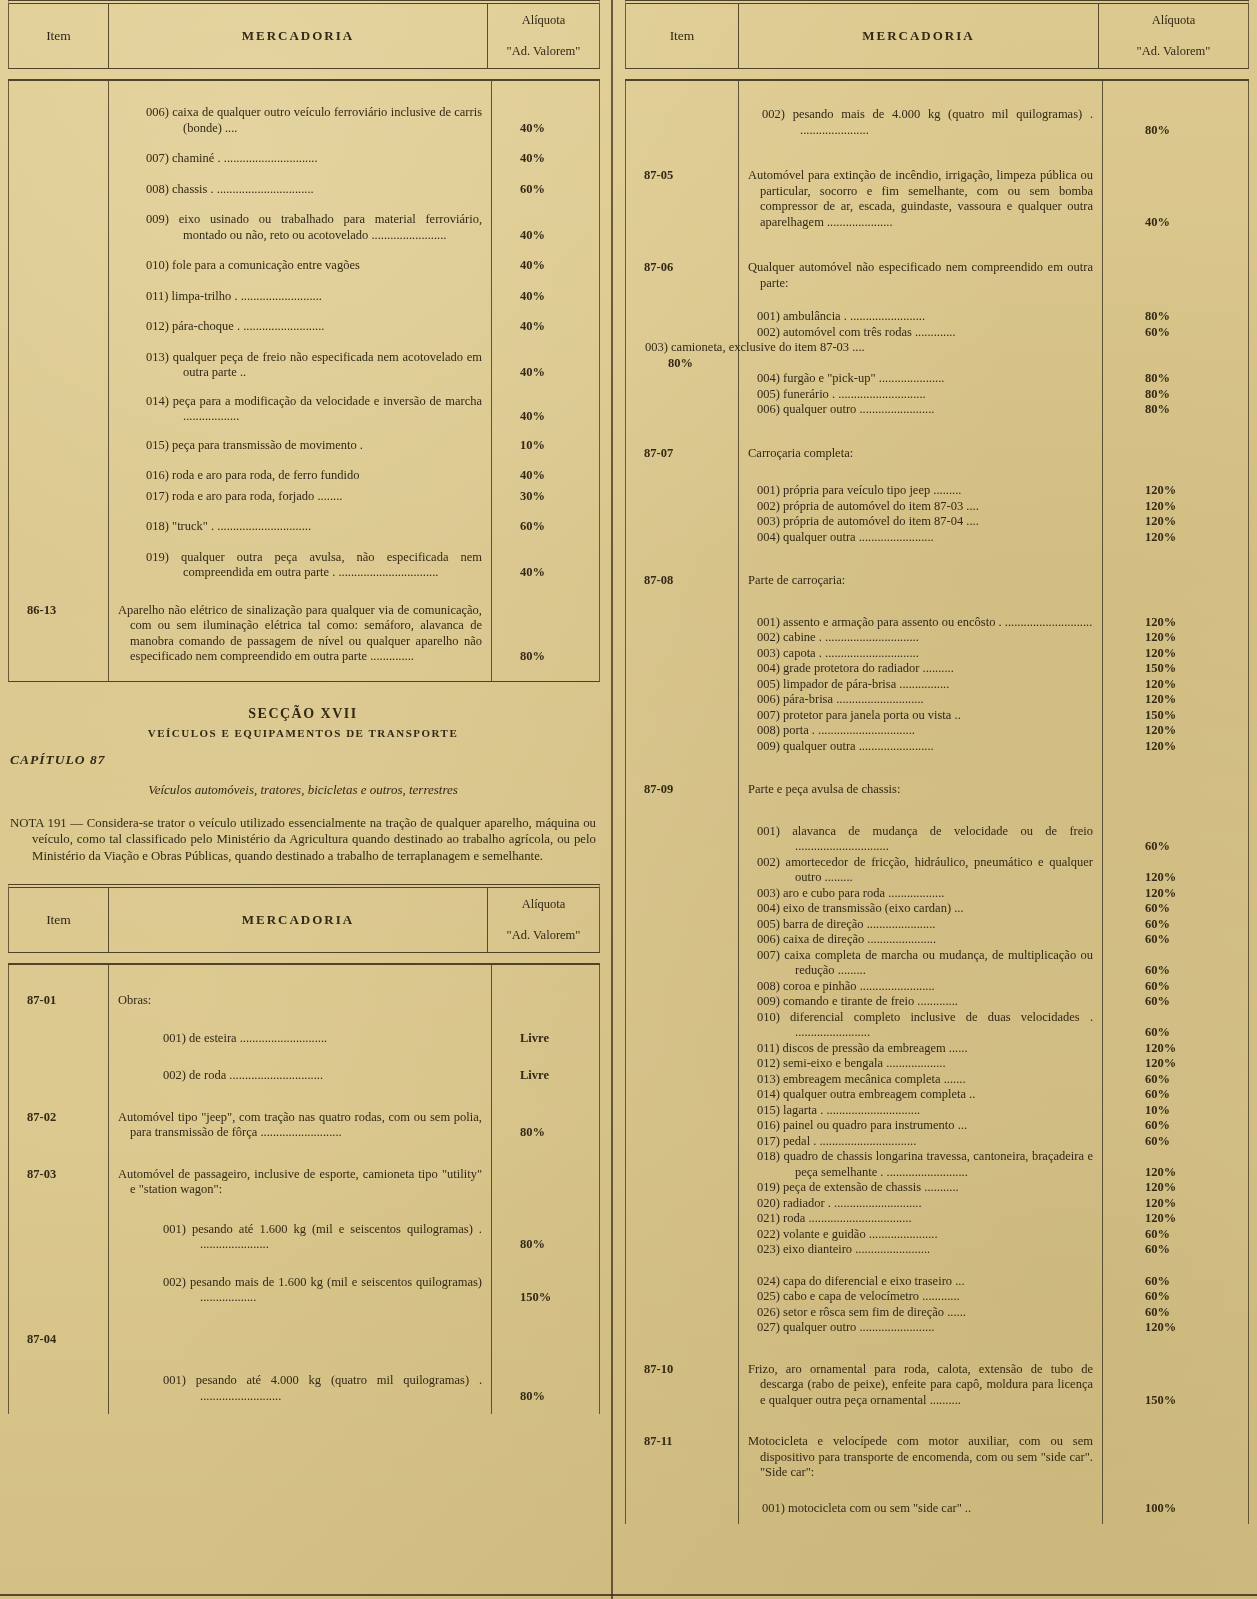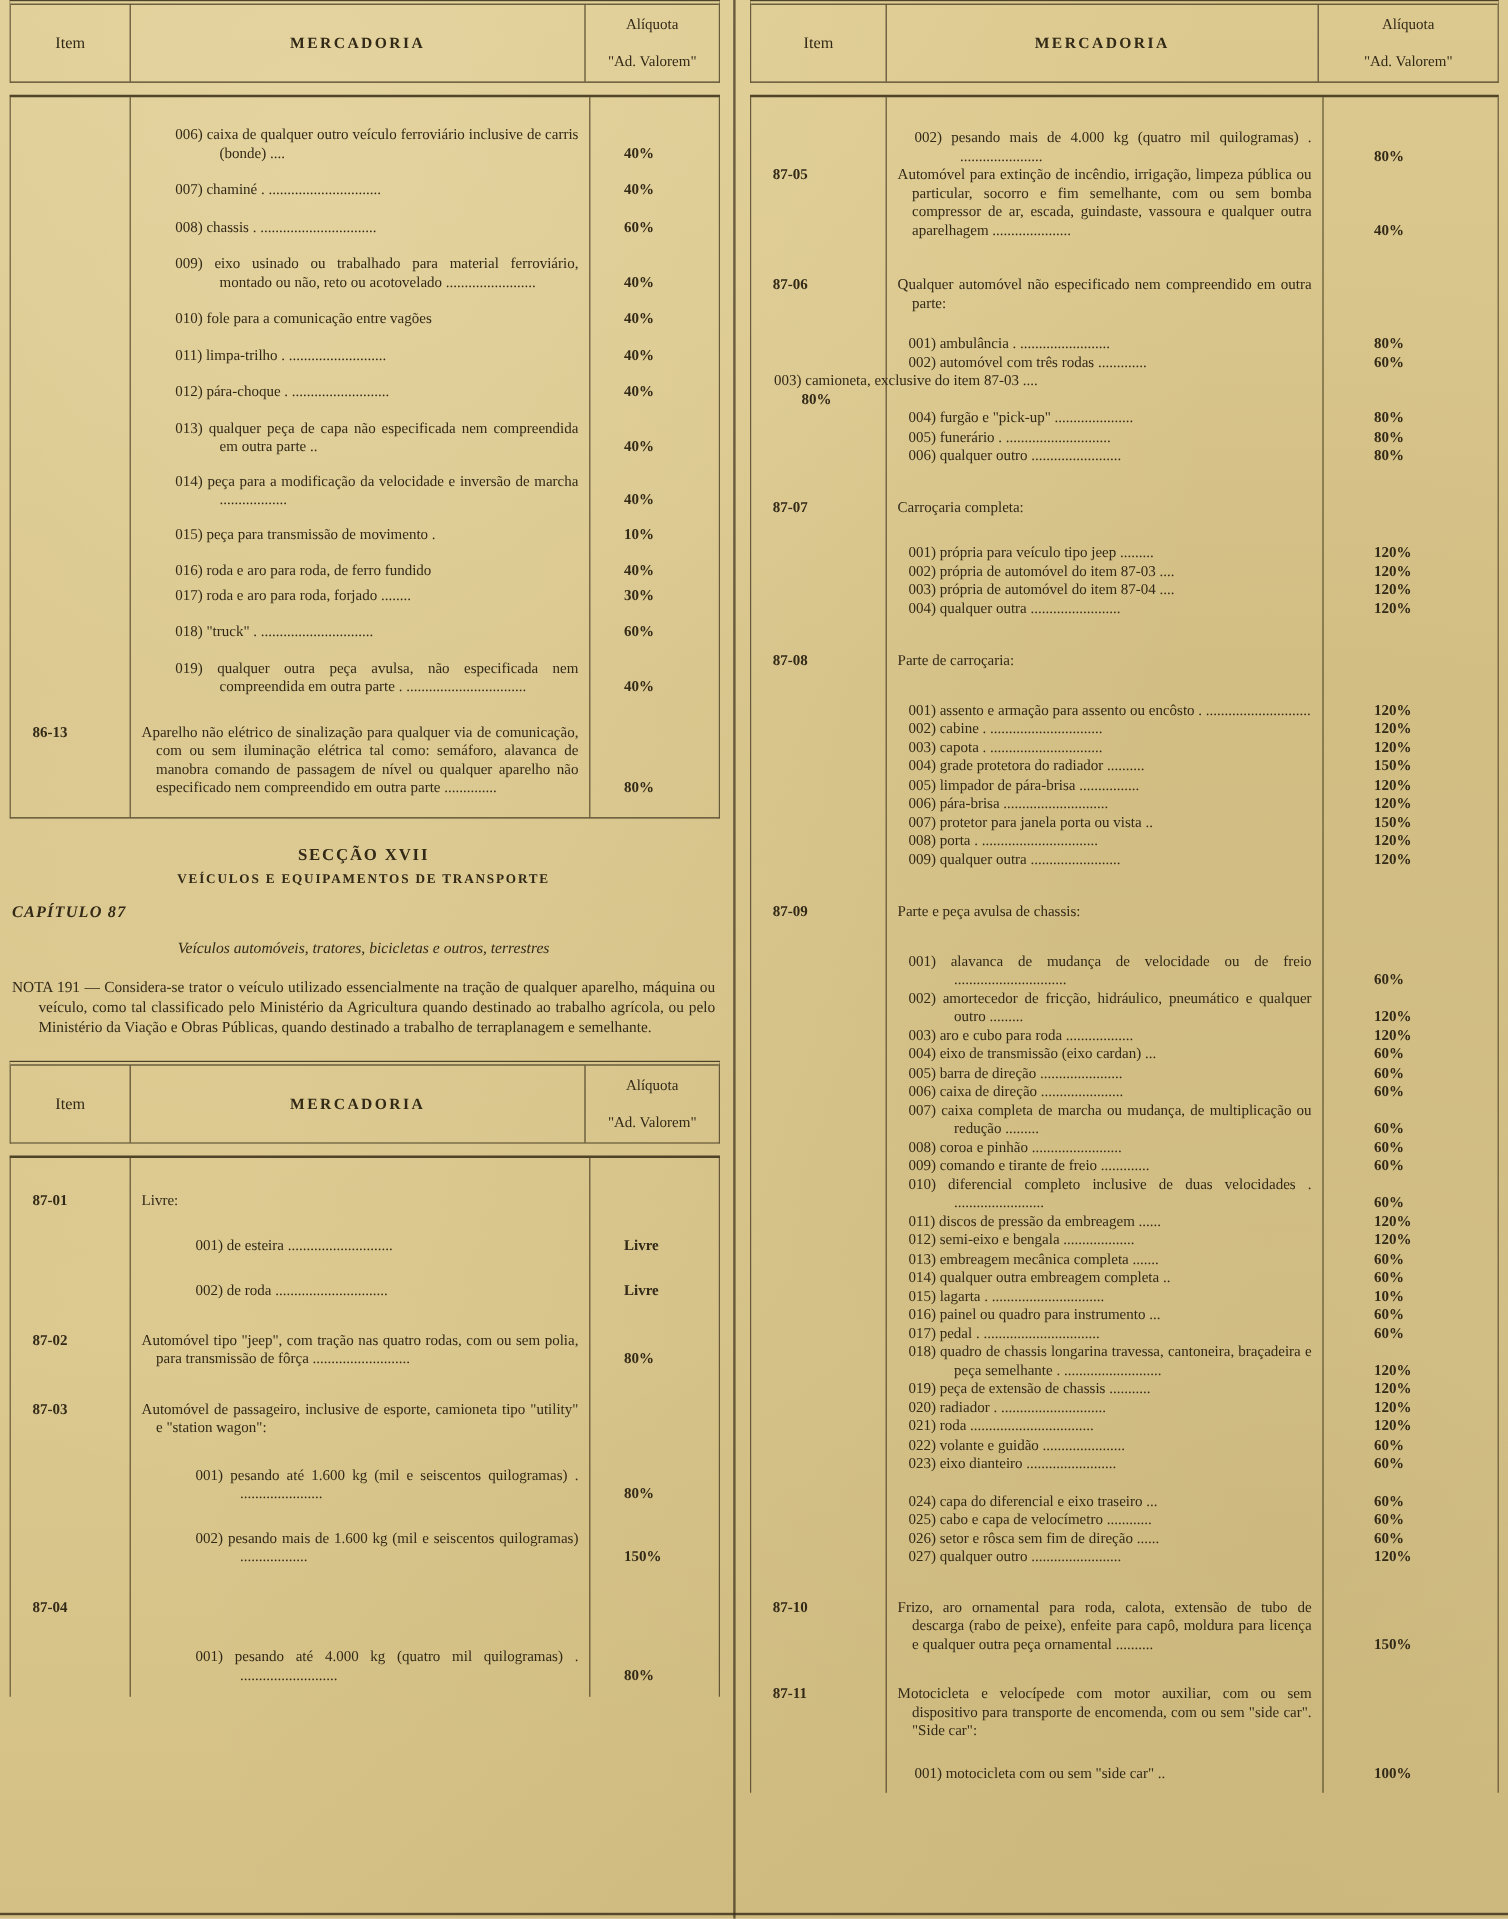--- a/index.html
+++ b/index.html
@@ -132,21 +132,21 @@
         </div>
         <div class="row" style="margin-top: 15px;">
           <div class="cell-item"></div>
           <div class="cell-desc lvl1"><span>012)</span> <span>pára-choque . ..........................</span></div>
           <div class="cell-rate">
             <span>40%</span>
           </div>
         </div>
         <div class="row" style="margin-top: 15px;">
           <div class="cell-item"></div>
-          <div class="cell-desc lvl1"><span>013)</span> <span>qualquer peça de capa não especificada nem compreendida em outra parte ..</span></div>
+          <div class="cell-desc lvl1"><span>013)</span> <span>qualquer peça de freio não especificada nem acotovelado em outra parte ..</span></div>
           <div class="cell-rate">
             <span>40%</span>
           </div>
         </div>
         <div class="row" style="margin-top: 13px;">
           <div class="cell-item"></div>
           <div class="cell-desc lvl1"><span>014)</span> <span>peça para a modificação da velocidade e inversão de marcha ..................</span></div>
           <div class="cell-rate">
             <span>40%</span>
           </div>
@@ -208,21 +208,21 @@
           <span>Alíquota</span>
           <span>"Ad. Valorem"</span>
         </div>
       </div>
       <div class="post-rule"></div>
       <div class="tbody" style="padding-top: 28px; padding-bottom: 10px;">
         <div class="vline v1"></div>
         <div class="vline v2"></div>
         <div class="row" style="margin-top: 0px;">
           <div class="cell-item">87-01</div>
-          <div class="cell-desc lvl0"><span>Livre:</span></div>
+          <div class="cell-desc lvl0"><span>Obras:</span></div>
           <div class="cell-rate"></div>
         </div>
         <div class="row" style="margin-top: 22px;">
           <div class="cell-item"></div>
           <div class="cell-desc lvl2"><span>001)</span> <span>de esteira ............................</span></div>
           <div class="cell-rate">
             <span>Livre</span>
           </div>
         </div>
         <div class="row" style="margin-top: 22px;">
@@ -285,21 +285,21 @@
       <div class="tbody" style="padding-top: 26px; padding-bottom: 8px;">
         <div class="vline v1"></div>
         <div class="vline v2"></div>
         <div class="row" style="margin-top: 0px;">
           <div class="cell-item"></div>
           <div class="cell-desc lvl2"><span>002)</span> <span>pesando mais de 4.000 kg (quatro mil quilogramas) . ......................</span></div>
           <div class="cell-rate">
             <span>80%</span>
           </div>
         </div>
-        <div class="row" style=" justify-content: space-between;">
+        <div class="row" style="margin-top: 30px; justify-content: space-between;">
           <div class="cell-item">87-05</div>
           <div class="cell-desc lvl0"><span>Automóvel para extinção de incêndio, irrigação, limpeza pública ou particular, socorro e fim semelhante, com ou sem bomba compressor de ar, escada, guindaste, vassoura e qualquer outra aparelhagem .....................</span></div>
           <div class="cell-rate">
             <span>40%</span>
           </div>
         </div>
         <div class="row" style="margin-top: 30px;">
           <div class="cell-item">87-06</div>
           <div class="cell-desc lvl0"><span>Qualquer automóvel não especificado nem compreendido em outra parte:</span></div>
           <div class="cell-rate"></div>

